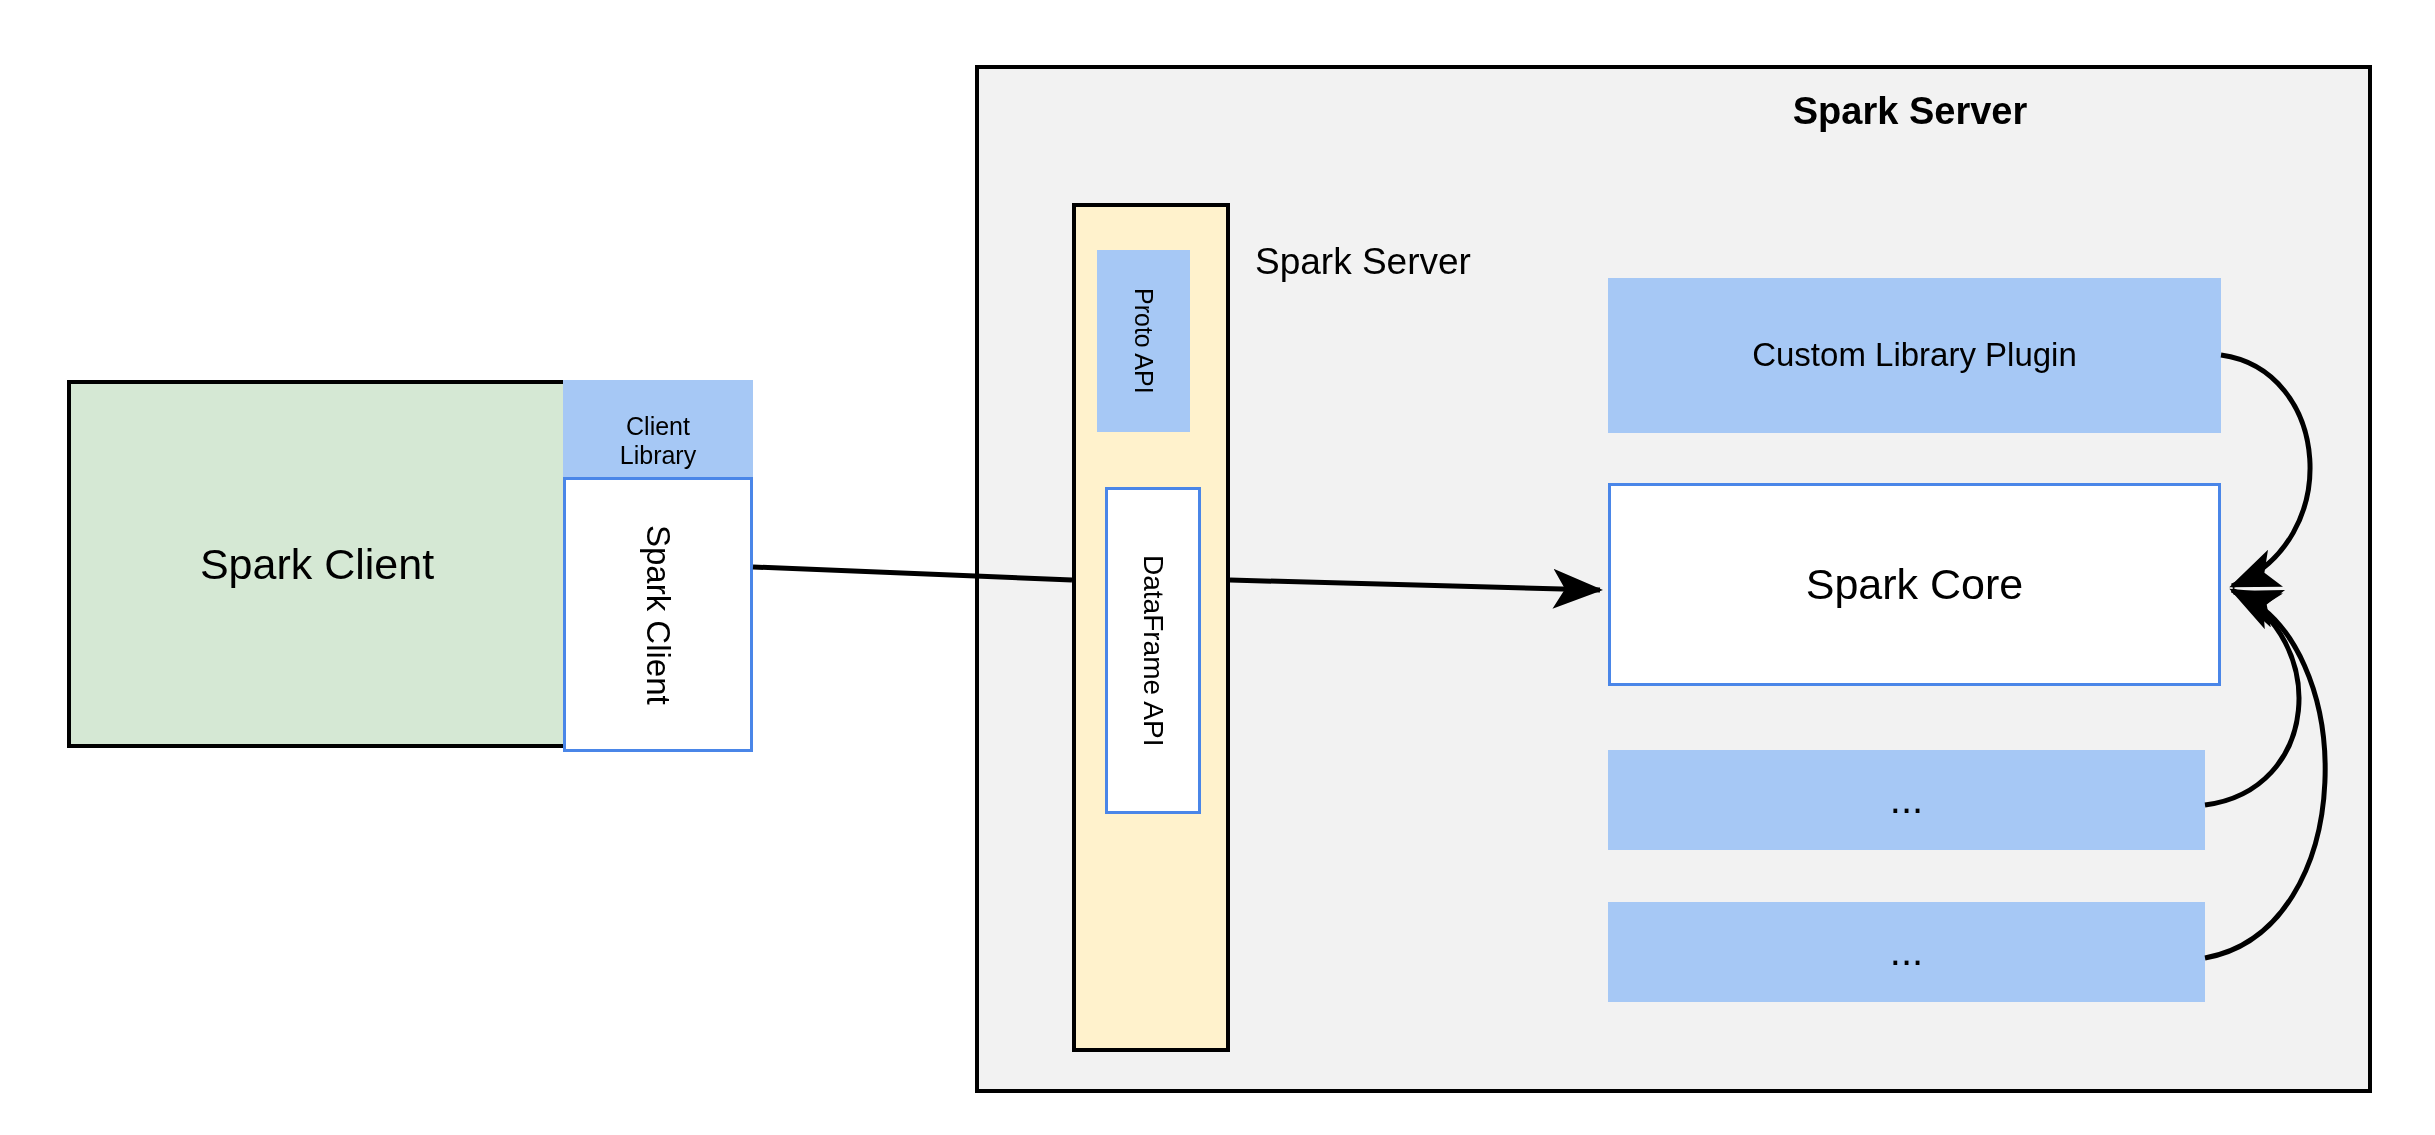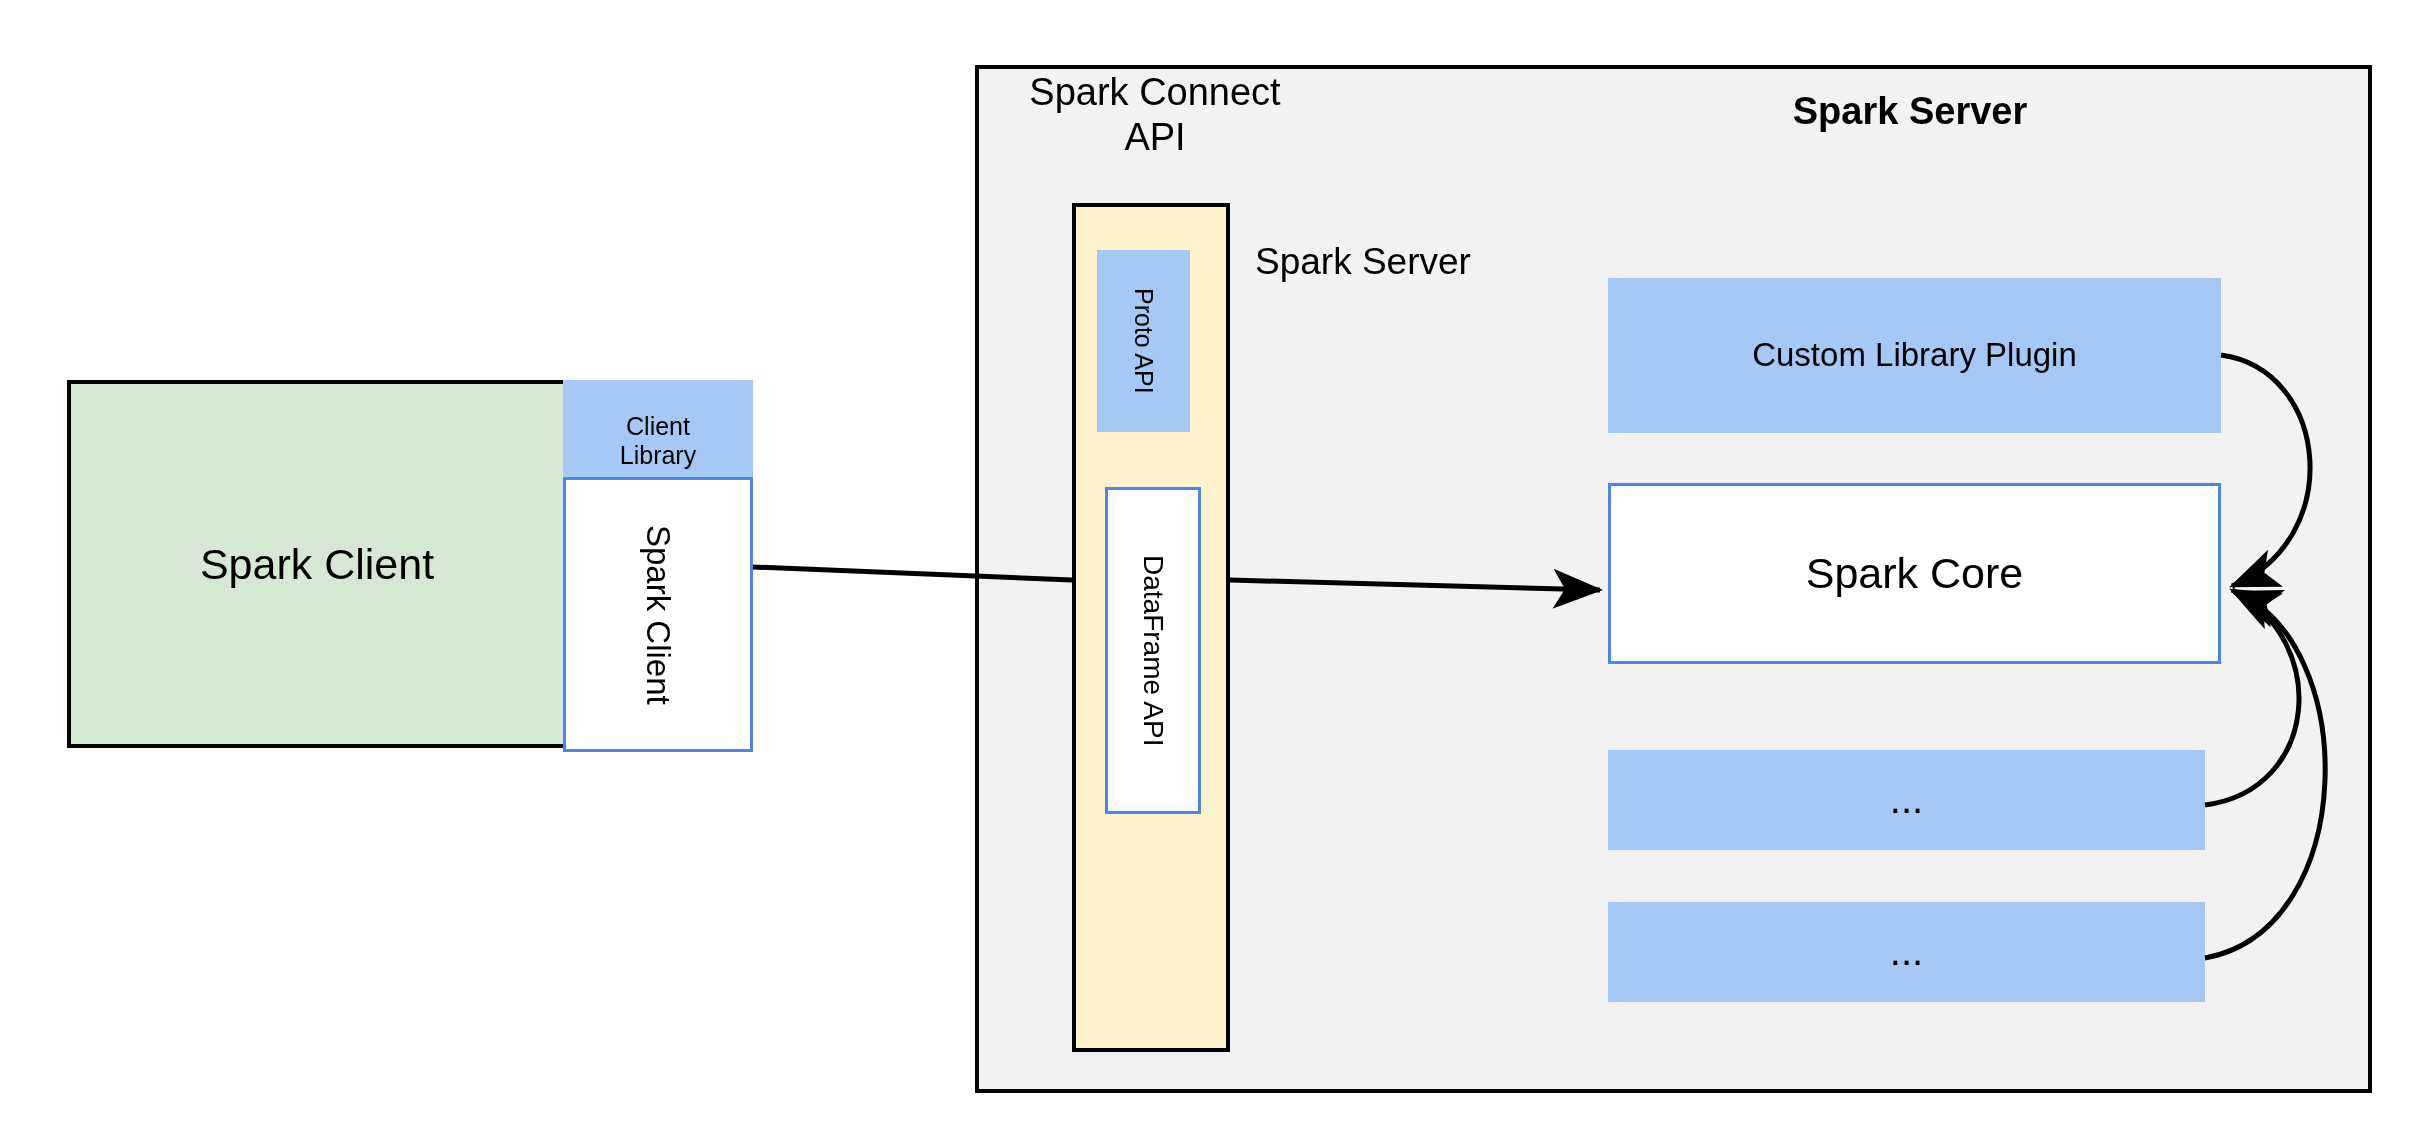--- a/index.html
+++ b/index.html
@@ -139,21 +139,21 @@
     top: 278px;
     width: 613px;
     height: 155px;
     background: #a6c8f5;
     font-size: 33px;
   }
   #spark-core {
     left: 1608px;
     top: 483px;
     width: 613px;
-    height: 181px;
+    height: 203px;
     background: #ffffff;
     border: 3px solid #4a86e8;
     font-size: 43px;
   }
   #ellipsis-1 {
     left: 1608px;
     top: 750px;
     width: 597px;
     height: 100px;
     background: #a6c8f5;
@@ -177,24 +177,20 @@
     pointer-events: none;
   }
 </style>
 </head>
 <body>
 
 <div id="canvas">
 
   <div class="box" id="server-panel"></div>
 
-  <div class="box" id="spark-connect-api-label">
-    <div>Spark Connect</div>
-    <div>API</div>
-  </div>
 
   <div class="box" id="spark-server-title">Spark Server</div>
 
   <div class="box" id="server-library-label">
     <div>Spark Server</div>
   </div>
 
   <div class="box" id="connect-column"></div>
 
   <div class="box" id="proto-api">

